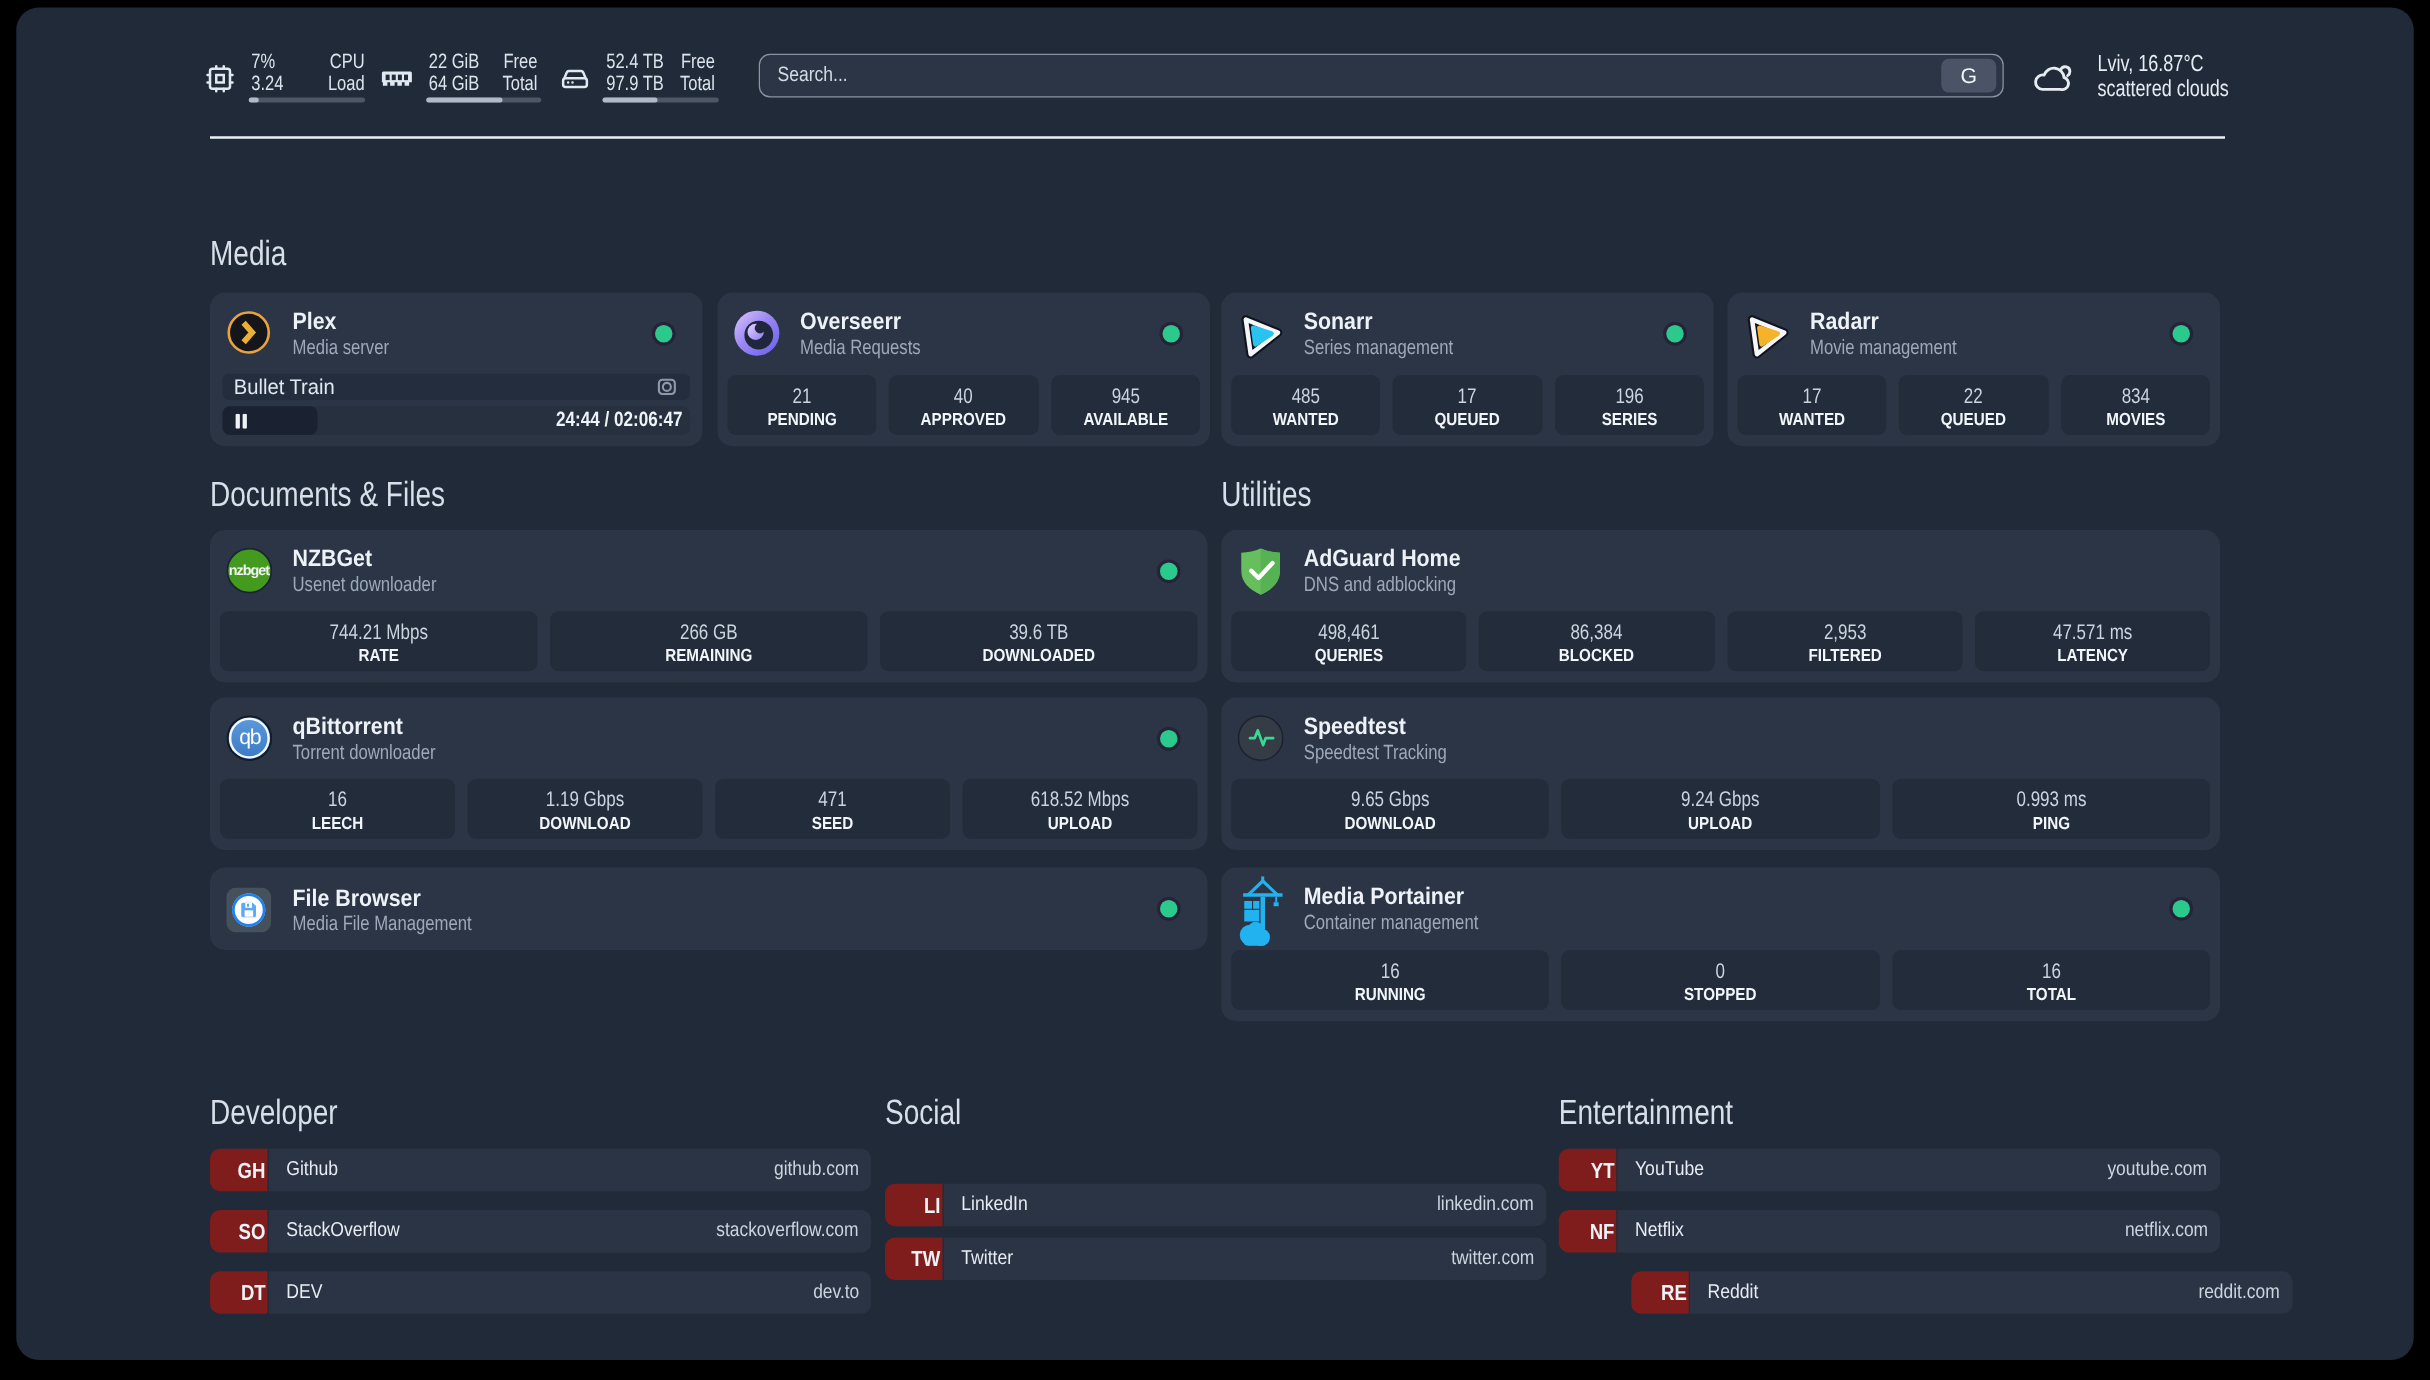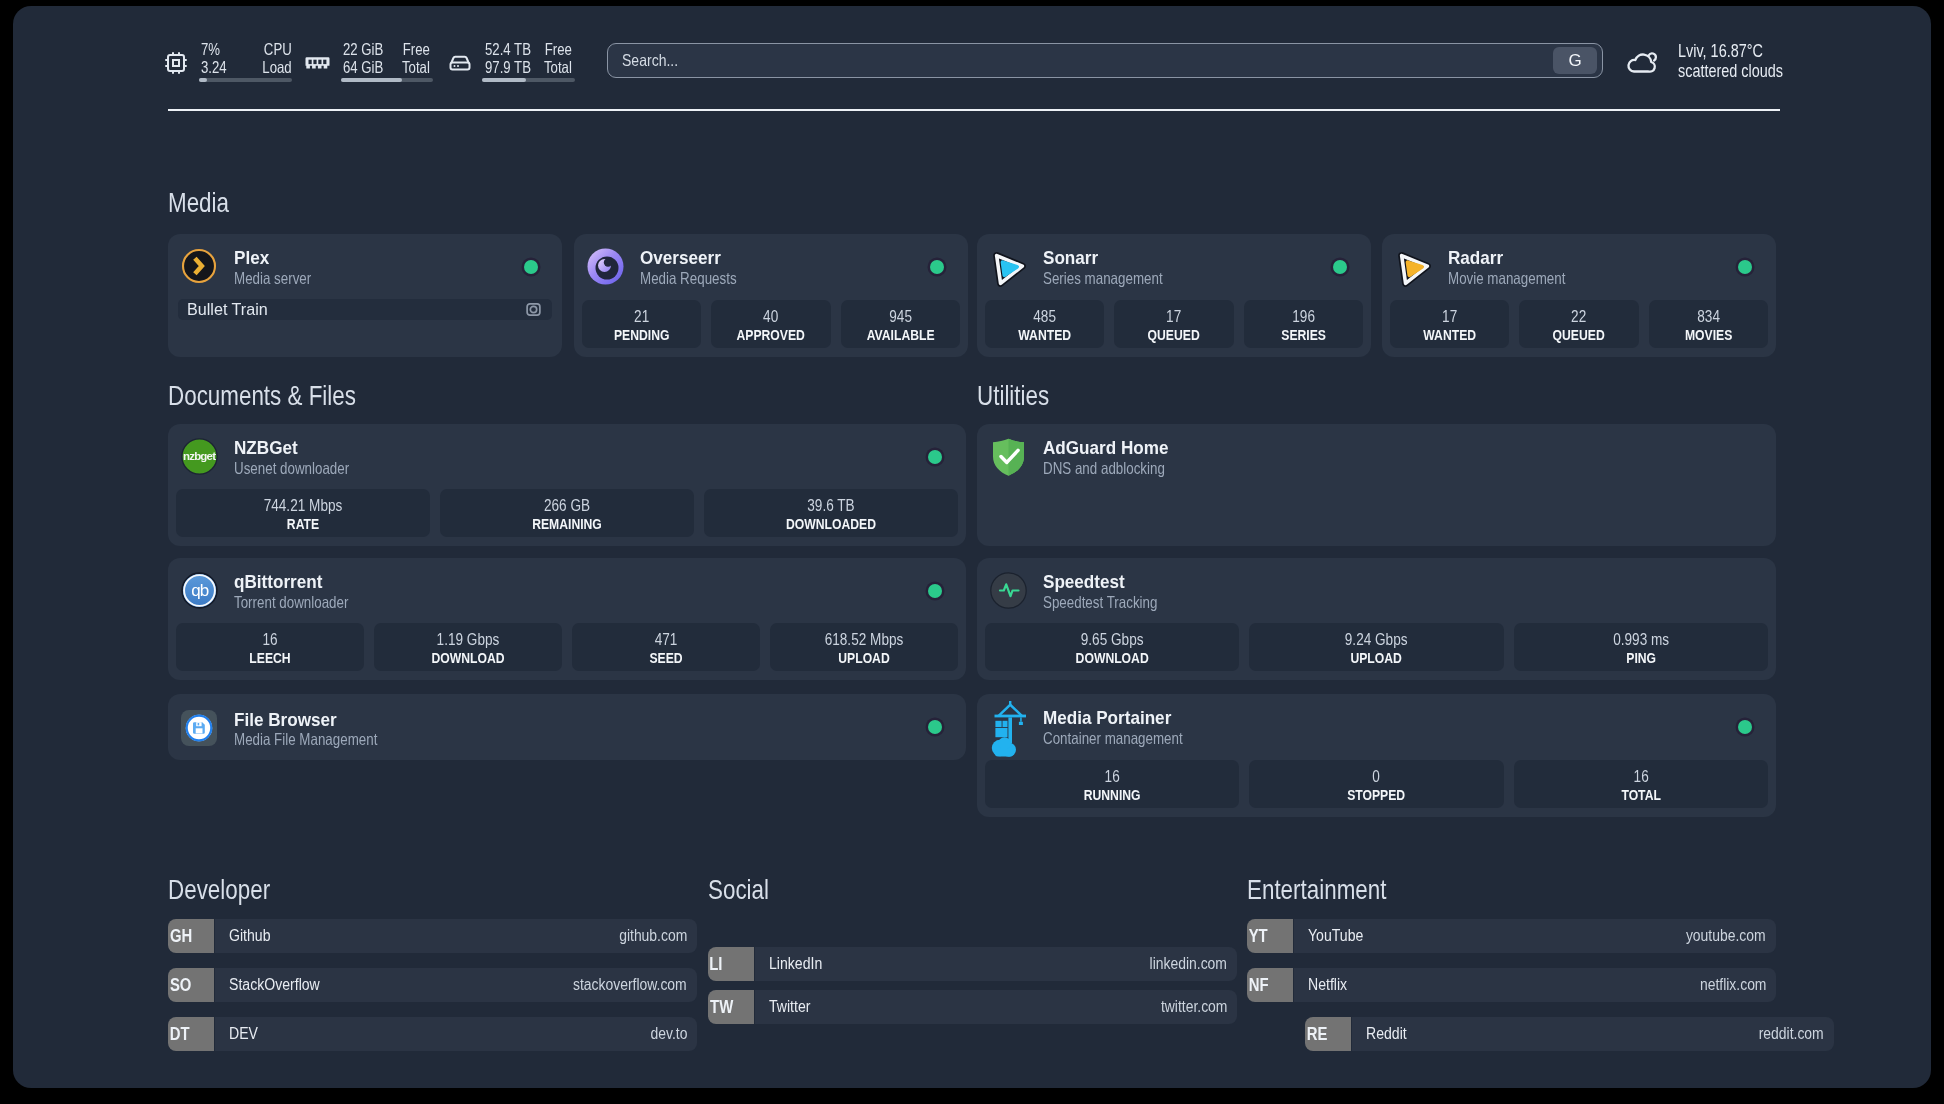--- a/index.html
+++ b/index.html
@@ -49,23 +49,23 @@
   background:#232d3d; border-radius:5px; }
 .prow1 .t { position:absolute; left:9px; top:1px; font-size:17px; color:#e2e8f0; transform:scaleX(.95); transform-origin:0 0; white-space:nowrap; }
 .prow2 { position:absolute; left:10px; right:10px; top:91px; height:23px;
   background:#26303f; border-radius:6px; }
 .prow2 .pfill { position:absolute; left:0; top:0; width:76px; height:23px;
   background:#1a2232; border-radius:6px; }
 .prow2 .time { position:absolute; right:6px; top:2px; font-size:16.5px; font-weight:600; color:#eff3f8; transform:scaleX(.83); transform-origin:100% 0; white-space:nowrap; }
 
 
 .bk { position:absolute; height:34px; }
-.bk .ab { position:absolute; left:0; top:0; width:46px; height:34px; background:#737373;
+.bk .ab { position:absolute; left:0; top:0; width:46px; height:34px; background:#7f1d1d;
   border-radius:8px 0 0 8px; color:#eef2f7; font-size:17.5px; font-weight:600;
-  text-align:left; line-height:34px; }
+  text-align:right; line-height:34px; }
 .bk .ab span { display:inline-block; transform:scaleX(.85); }
 .bk .bar2 { position:absolute; left:47px; right:0; top:0; height:34px; background:#2b3444;
   border-radius:0 8px 8px 0; }
 .bk .nm { position:absolute; left:14px; top:7.5px; font-size:16px; color:#e8ecf2; transform:scaleX(.88); transform-origin:0 0; white-space:nowrap; }
 .bk .url { position:absolute; right:10px; top:7.5px; font-size:16px; color:#ccd4de; transform:scaleX(.87); transform-origin:100% 0; white-space:nowrap; }
 svg { display:block; }
 </style>
 </head>
 <body>
 <div class="app"></div>
@@ -148,20 +148,28 @@
   </div>
   <div class="ctitle">Plex</div>
   <div class="csub">Media server</div>
   <div class="dot" style="right:24px; top:26px;"></div>
   <div class="prow1">
       <span class="t">Bullet Train</span>
     <svg class="abs" style="right:10px; top:2px;" width="17" height="17" viewBox="0 0 24 24" fill="none" stroke="#8e98a8" stroke-width="2.4">
       <rect x="3" y="4" width="18" height="16" rx="4"></rect>
         <circle cx="12" cy="12" r="4.5"></circle>
     </svg>
+  </div>
+  <div class="prow2">
+    <div class="pfill"></div>
+    <svg class="abs" style="left:9px; top:5.5px;" width="12" height="12" viewBox="0 0 12 12" fill="#eef2f7">
+      <rect x="1.5" y="0" width="3.4" height="12" rx="1"></rect>
+        <rect x="7.1" y="0" width="3.4" height="12" rx="1"></rect>
+    </svg>
+    <div class="time">24:44 / 02:06:47</div>
   </div>
 </div>
 
 <div class="card" style="left:574px; top:234px; width:394px; height:123px;">
   <div class="cicon">
     <svg width="37" height="37" viewBox="0 0 37 37">
       <defs>
         <linearGradient id="ovg" x1="0" y1="0" x2="1" y2="1">
           <stop offset="0" stop-color="#dcc6fa"></stop>
             <stop offset=".45" stop-color="#9c88f4"></stop>
@@ -344,20 +352,38 @@
 <div class="card" style="left:977px; top:424px; width:799px; height:122px;">
   <div class="cicon">
     <svg width="37" height="38" viewBox="0 0 37 38">
       <path d="M18.5 0.8c4.8 2.1 10 3 15.5 3.4v14.2c0 9.2-6.1 15.3-15.5 19.3C9.1 33.7 3 27.6 3 18.4V4.2C8.5 3.8 13.7 2.9 18.5 0.8z" fill="#66be5d"></path>
       <path d="M18.5 0.8c4.8 2.1 10 3 15.5 3.4v14.2c0 9.2-6.1 15.3-15.5 19.3z" fill="#57b254"></path>
       <path d="M11 18.6 16.8 24.4 28 12.4" fill="none" stroke="#ffffff" stroke-width="3.5" stroke-linecap="round" stroke-linejoin="round"></path>
     </svg>
   </div>
   <div class="ctitle">AdGuard Home</div>
   <div class="csub">DNS and adblocking</div>
+  <div class="statrow">
+    <div class="stat">
+        <div class="n">498,461</div>
+        <div class="l">QUERIES</div>
+      </div>
+    <div class="stat">
+        <div class="n">86,384</div>
+        <div class="l">BLOCKED</div>
+      </div>
+    <div class="stat">
+        <div class="n">2,953</div>
+        <div class="l">FILTERED</div>
+      </div>
+    <div class="stat">
+        <div class="n">47.571 ms</div>
+        <div class="l">LATENCY</div>
+      </div>
+  </div>
 </div>
 
 <div class="card" style="left:977px; top:558px; width:799px; height:122px;">
   <div class="cicon">
     <svg width="37" height="37" viewBox="0 0 37 37">
       <circle cx="18.5" cy="18.5" r="17.7" fill="#353c46" stroke="#1b222e" stroke-width="1.2"></circle>
       <path d="M10 18.5h3.8l2.4-6.2 4.3 11.8 2-5.6h6" fill="none" stroke="#39d893" stroke-width="2.2" stroke-linecap="round" stroke-linejoin="round"></path>
     </svg>
   </div>
   <div class="ctitle">Speedtest</div>

